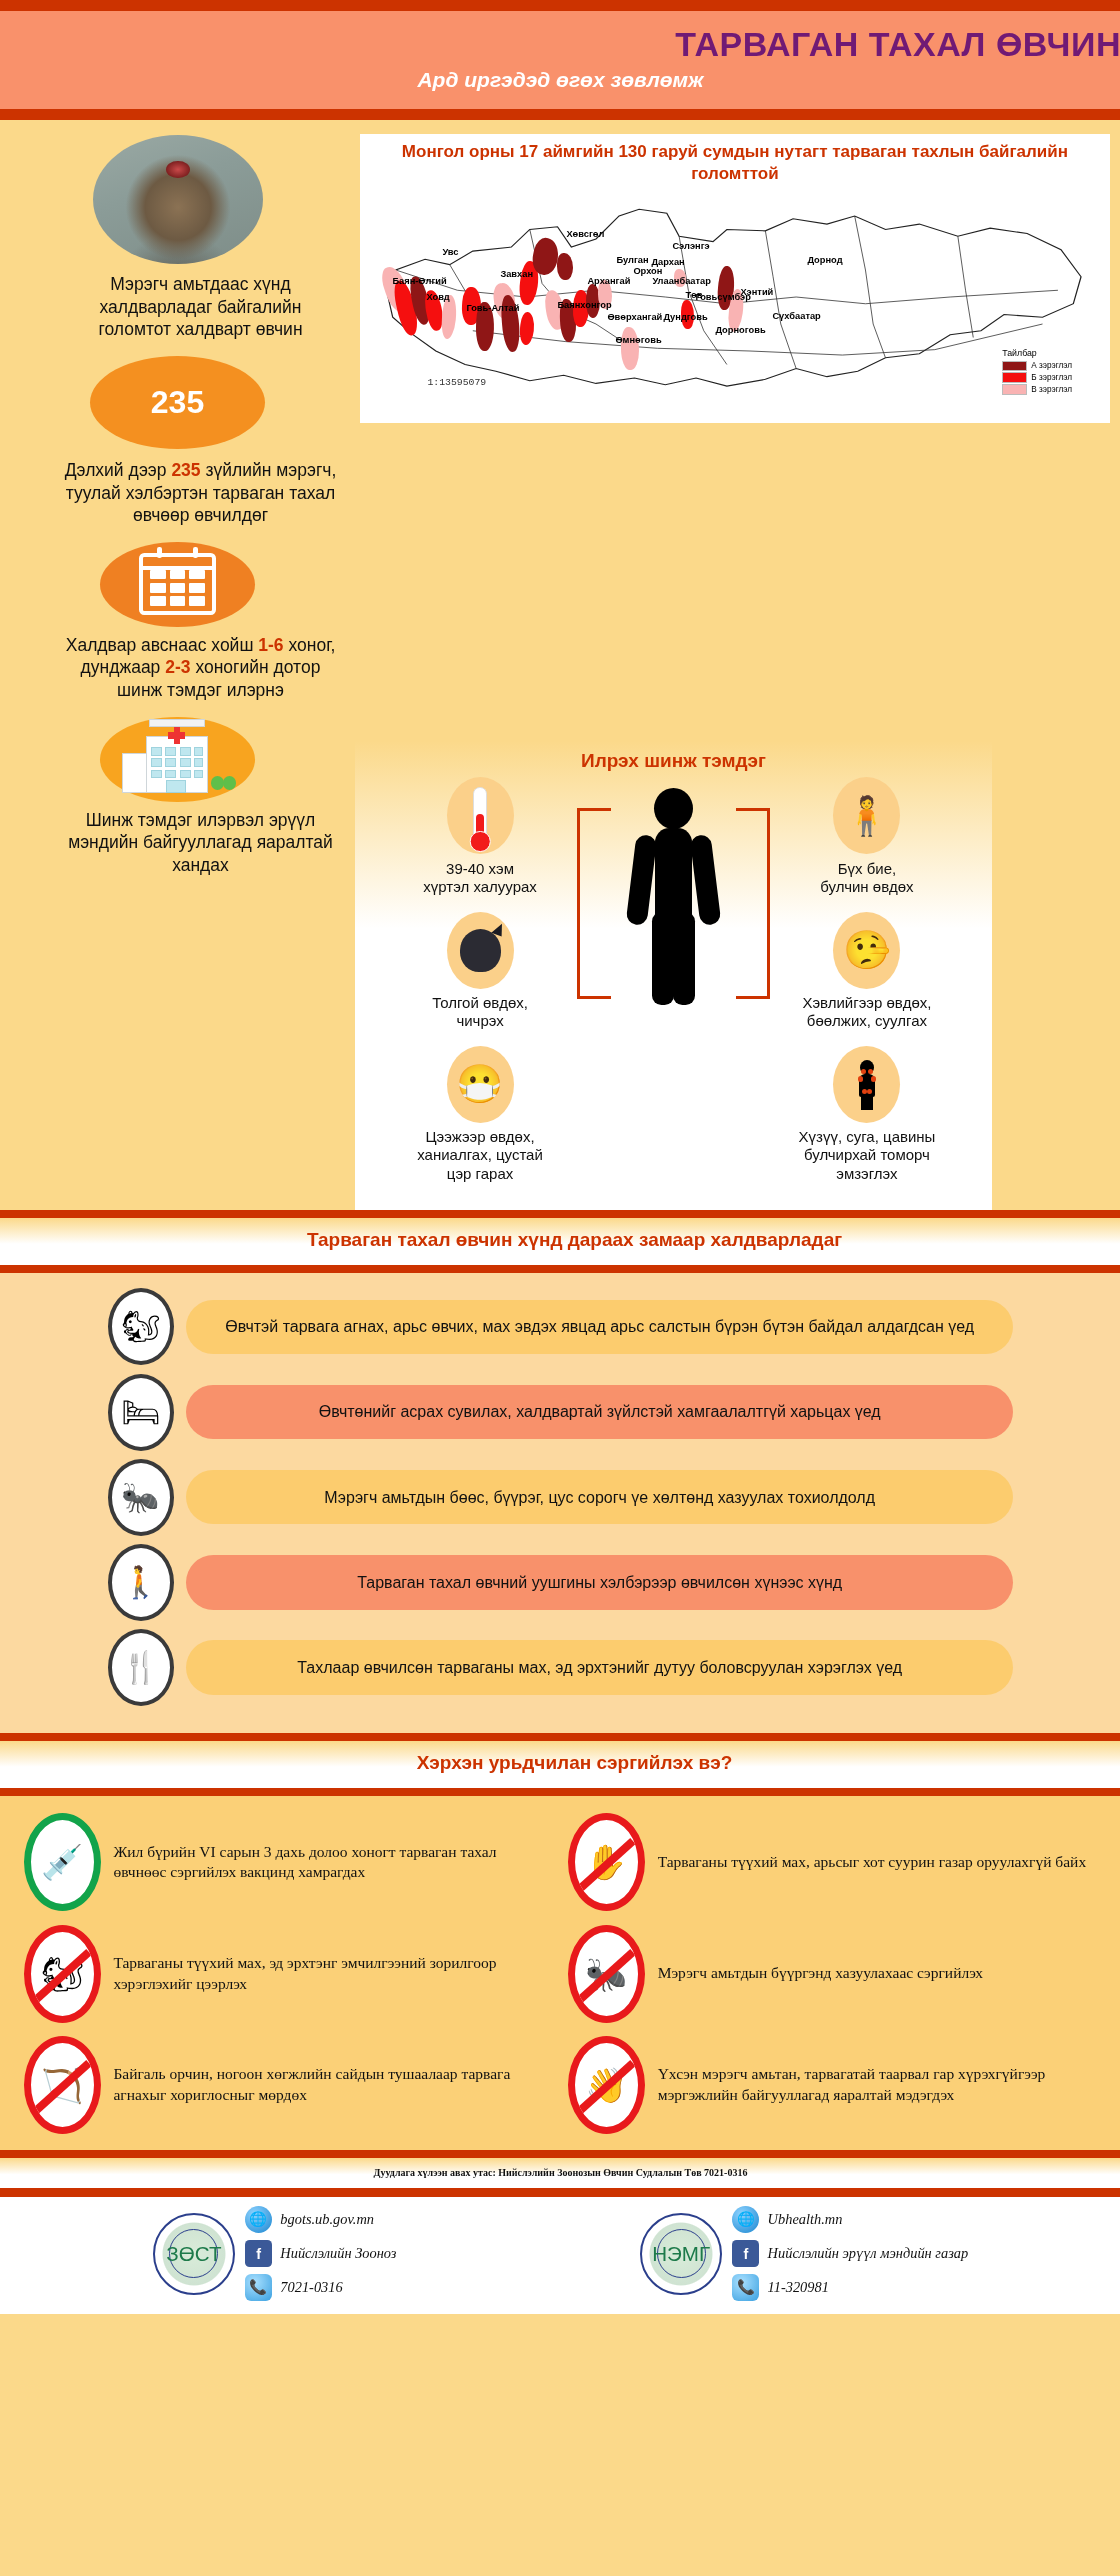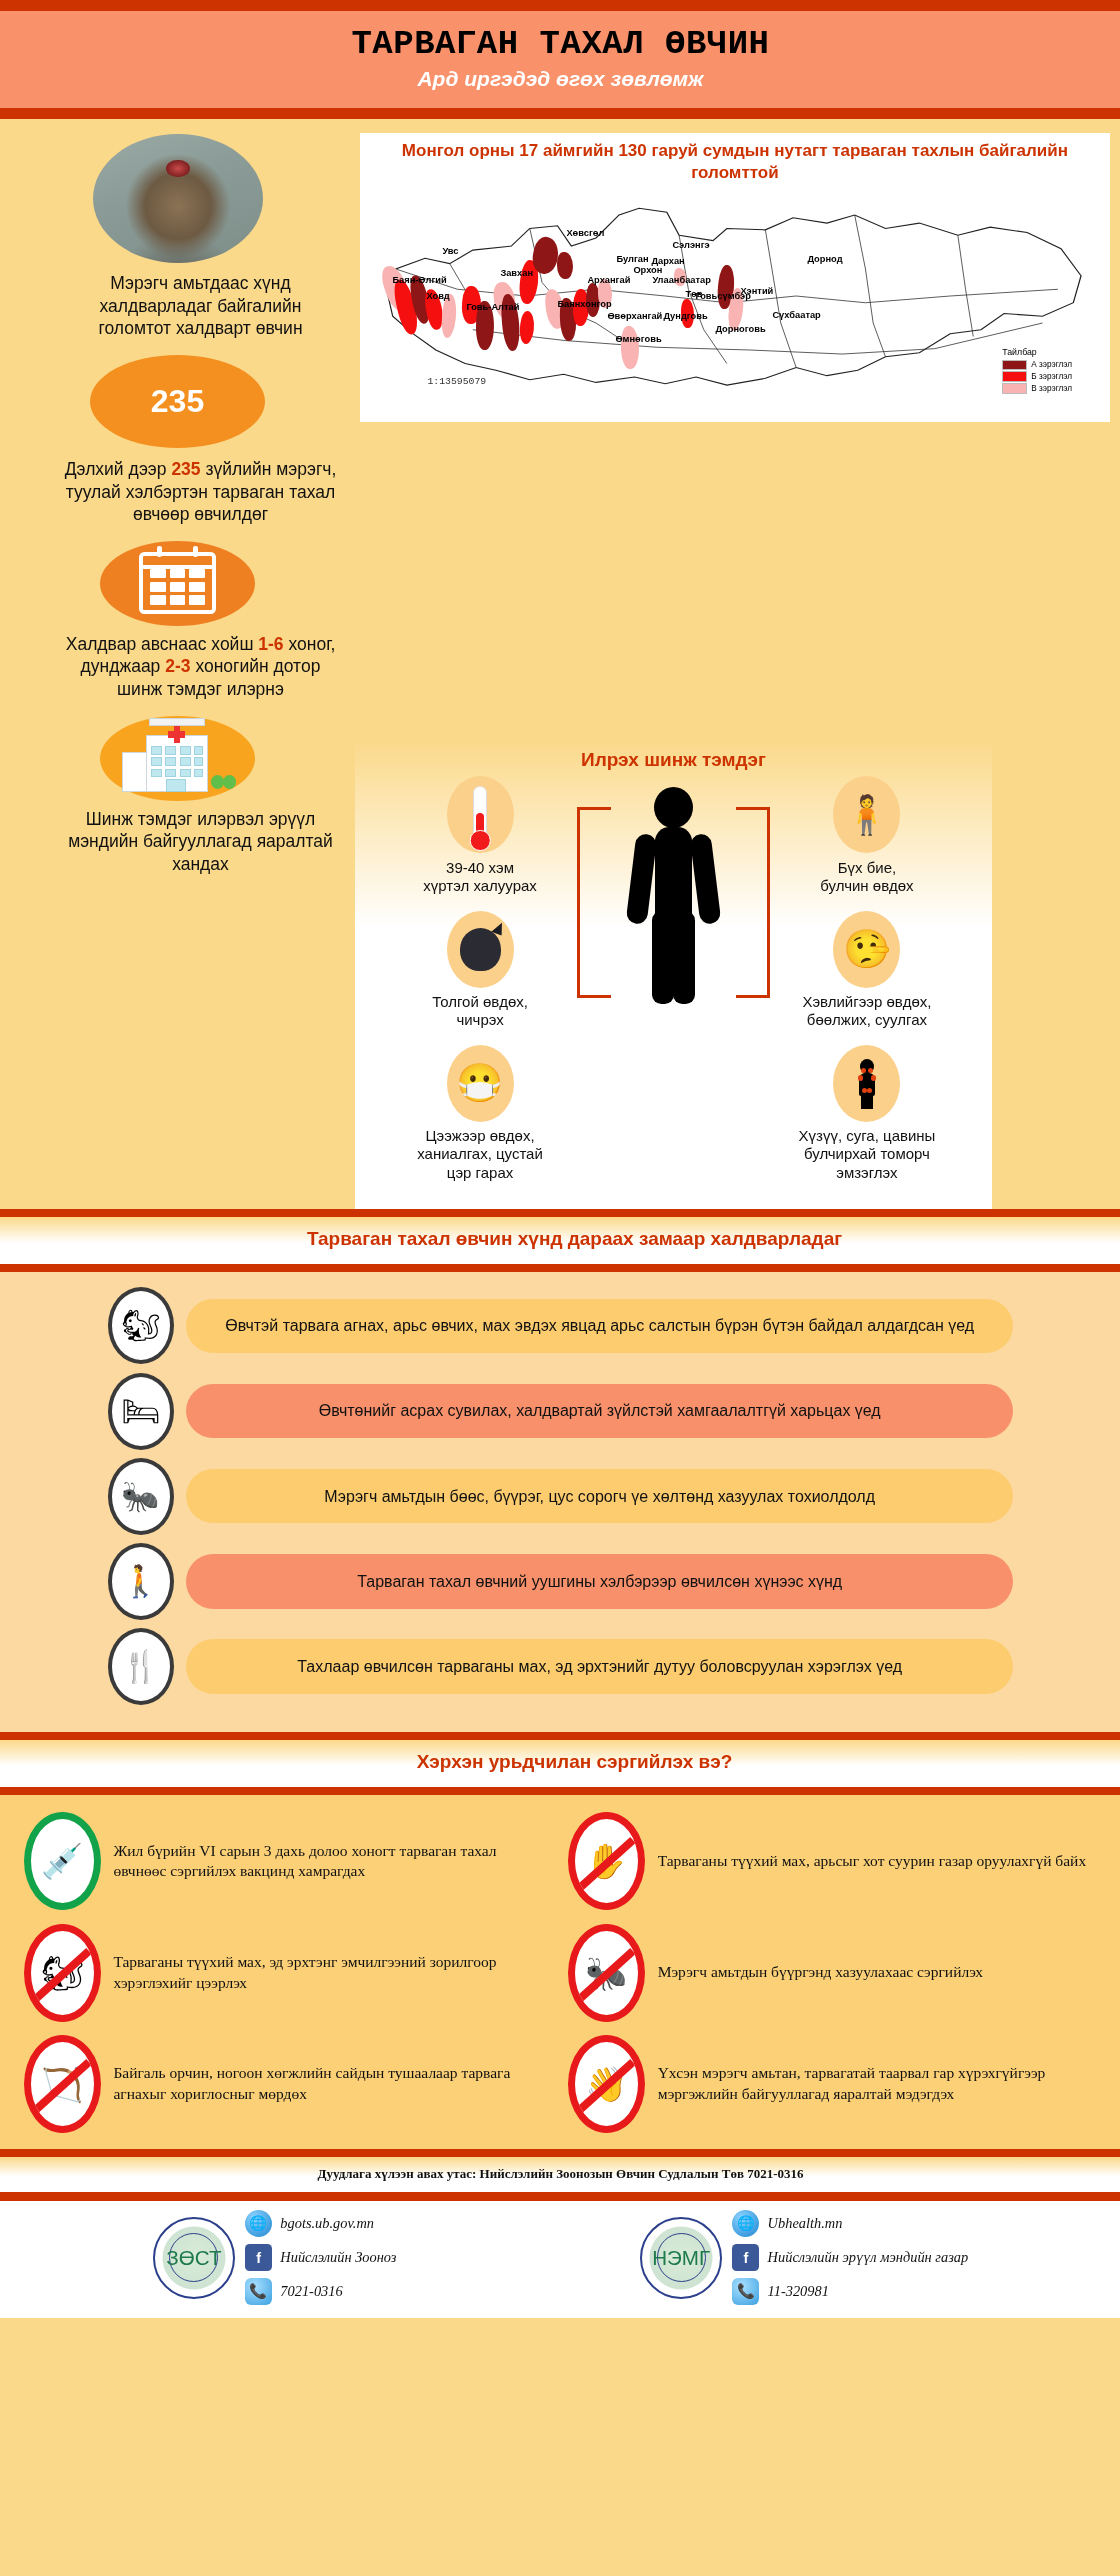--- a/index.html
+++ b/index.html
@@ -7,22 +7,23 @@
     width:1121px;height:2597px;
     font-family:"Liberation Sans",sans-serif;
     background:#ffffff;overflow:hidden;
   }
   .page{position:relative;width:1121px;height:2597px;background:#fbd98a;}
 
   
   .hdr-bar-top{height:11.3px;background:#cc3300;}
   .hdr{background:#f9916b;padding:13.4px 0 17.5px;text-align:center;}
   .hdr-title{
-    color:#000000;font-size:34px;font-weight:bold;letter-spacing:0.5px;
-    font-family:Liberation Mono, monospace;
+    color:#701a75;font-size:34px;font-weight:bold;letter-spacing:0.5px;
+    font-family:Liberation Sans, sans-serif;
+    text-align:right;
   }
   .hdr-sub{
     color:#ffffff;font-size:21px;font-weight:bold;font-style:italic;margin-top:4px;
   }
   .hdr-bar-bot{height:11.3px;background:#cc3300;}
 
   
   .top{display:flex;background:#fbd98a;}
   .left-col{width:355px;background:#fbd98a;padding:11.3px 17.5px 5.2px;text-align:center;}
   .right-col{width:765px;background:#fbd98a;}
@@ -155,21 +156,21 @@
   }
   .prev-ico.ok{border-color:#12a34a;}
   .prev-ico .slash{position:absolute;left:-6%;top:48%;width:112%;height:7.7px;background:#e8191b;
       transform:rotate(-42deg);}
   .prev-txt{font-size:15.5px;line-height:1.34;color:#111;
       font-family:"Liberation Serif",serif;}
 
   
   .foot-band{background:linear-gradient(180deg,#fbd98a 0%,#ffffff 55%,#ffffff 100%);
              padding:9.3px 0 10.3px;text-align:center;}
-  .foot-band p{font-size:13px;font-weight:bold;color:#111;font-family:"Liberation Serif",serif;}
+  .foot-band p{font-size:10px;font-weight:bold;color:#111;font-family:"Liberation Serif",serif;}
   .foot{background:#fff;display:flex;justify-content:space-around;align-items:center;padding:9.3px 31px 12.4px;}
   .org{display:flex;align-items:center;gap:10.3px;}
   .seal{width:82px;height:82px;border-radius:50%;flex:none;position:relative;
         background:radial-gradient(circle at 50% 50%,#d9ecd9 0%,#cfe3d2 56%,#ffffff 58%,#ffffff 100%);
         border:2.1px solid #2b3f8c;display:flex;align-items:center;justify-content:center;}
   .seal .inner{width:49px;height:49px;border-radius:50%;border:1.5px solid #2b3f8c;
         display:flex;align-items:center;justify-content:center;font-size:20.6px;color:#1d7a4a;}
   .contacts{display:flex;flex-direction:column;gap:7.2px;}
   .crow{display:flex;align-items:center;gap:8.2px;}
   .cico{width:27px;height:27px;border-radius:4.6px;flex:none;display:flex;align-items:center;

